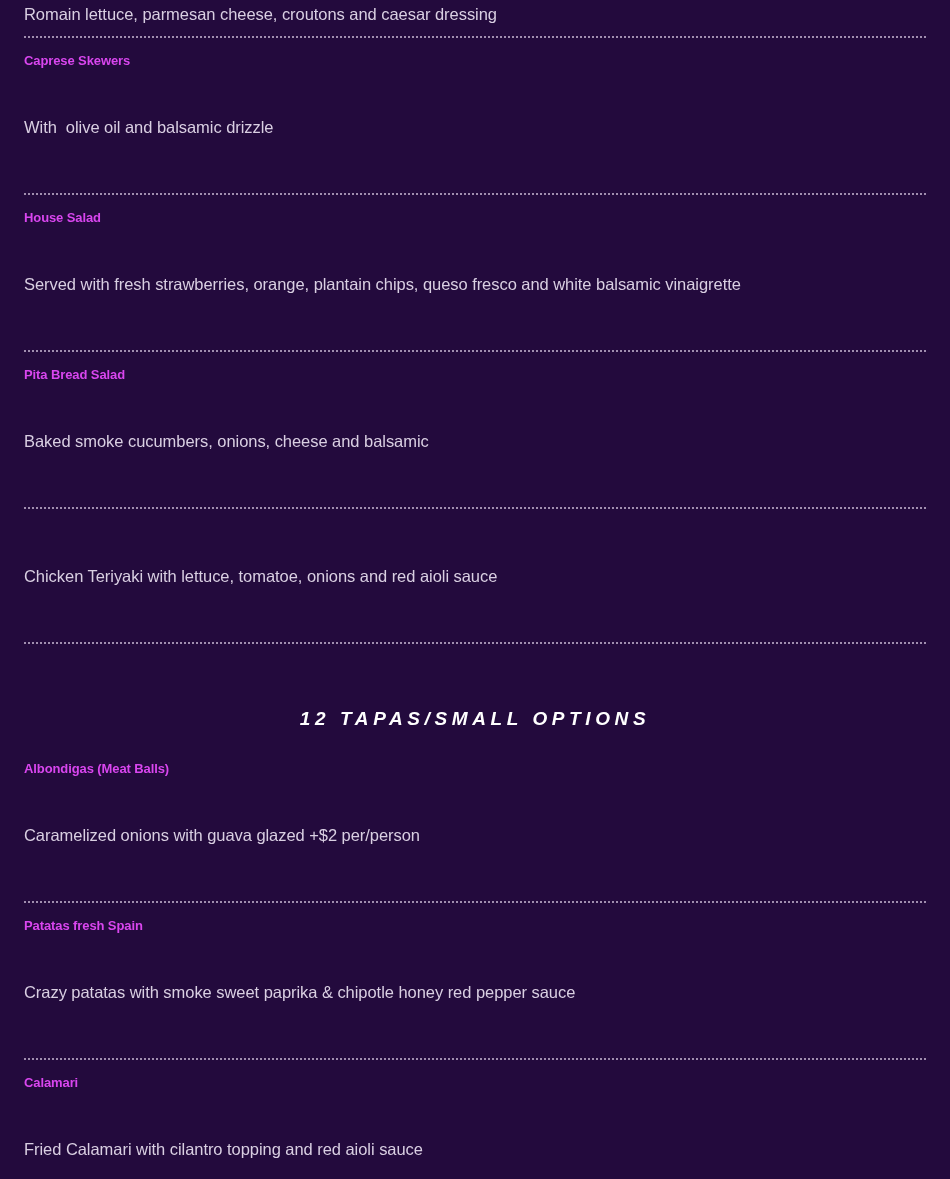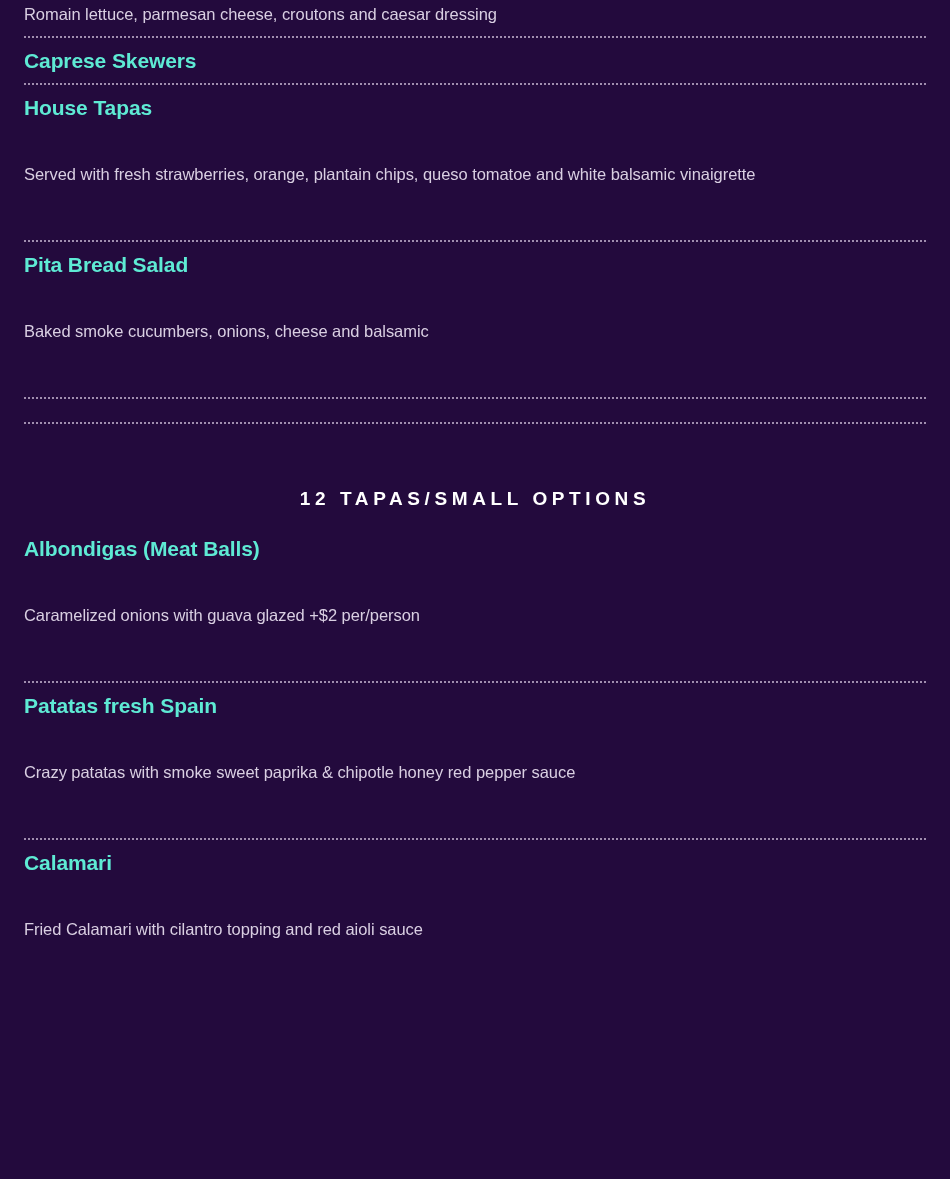--- a/index.html
+++ b/index.html
@@ -24,23 +24,23 @@
 
   .menu-block {
     padding: 0 24px 0 24px;
   }
 
   
   .menu-item {
     padding: 0;
   }
   .item-title {
-    color: #5eead4;
+    color: #d946ef;
     font-weight: bold;
-    font-size: 21px;
+    font-size: 13px;
     line-height: 22px;
     letter-spacing: -0.1px;
     white-space: pre;
   }
   .item-desc {
     color: #d9cfe2;
     font-size: 16.5px;
     line-height: 22px;
     font-weight: normal;
     letter-spacing: -0.05px;
@@ -64,20 +64,21 @@
   
   .section-heading {
     text-align: center;
     color: #ffffff;
     font-weight: bold;
     font-size: 19px;
     letter-spacing: 4.6px;
     text-transform: uppercase;
     font-stretch: condensed;
     white-space: pre;
+    font-style: italic;
   }
 
   .gap-before-heading { height: 52px; }
   .gap-after-heading  { height: 28px; }
 
   .lead-desc { padding-top: 3px; }
 </style>
 </head>
 <body>
 
@@ -88,46 +89,52 @@
       <div class="item-desc">Romain lettuce, parmesan cheese, croutons and caesar dressing</div>
     </div>
 
     <div>
 
       <div class="sep-wrap">
         <div class="separator"></div>
       </div>
       <div class="menu-item">
         <div class="item-title">Caprese Skewers</div>
+        <div class="item-desc">
+          <span class="desc-line">With  olive oil and balsamic drizzle</span>
+        </div>
       </div>
 
       <div class="sep-wrap">
         <div class="separator"></div>
       </div>
       <div class="menu-item">
-        <div class="item-title">House Tapas</div>
+        <div class="item-title">House Salad</div>
         <div class="item-desc">
-          <span class="desc-line">Served with fresh strawberries, orange, plantain chips, queso tomatoe and white balsamic vinaigrette</span>
+          <span class="desc-line">Served with fresh strawberries, orange, plantain chips, queso fresco and white balsamic vinaigrette</span>
         </div>
       </div>
 
       <div class="sep-wrap">
         <div class="separator"></div>
       </div>
       <div class="menu-item">
         <div class="item-title">Pita Bread Salad</div>
         <div class="item-desc">
           <span class="desc-line">Baked smoke cucumbers, onions, cheese and balsamic</span>
         </div>
       </div>
 
       <div class="sep-wrap">
         <div class="separator"></div>
       </div>
       <div class="menu-item">
+        <div class="item-desc">
+          <span class="desc-line">Chicken Teriyaki with lettuce, tomatoe, onions and red aioli sauce</span>
+        </div>
       </div>
 
       <div class="sep-wrap">
         <div class="separator"></div>
       </div>
     </div>
 
     <div class="gap-before-heading"></div>
     <div class="section-heading">12 Tapas/Small Options</div>
     <div class="gap-after-heading"></div>

